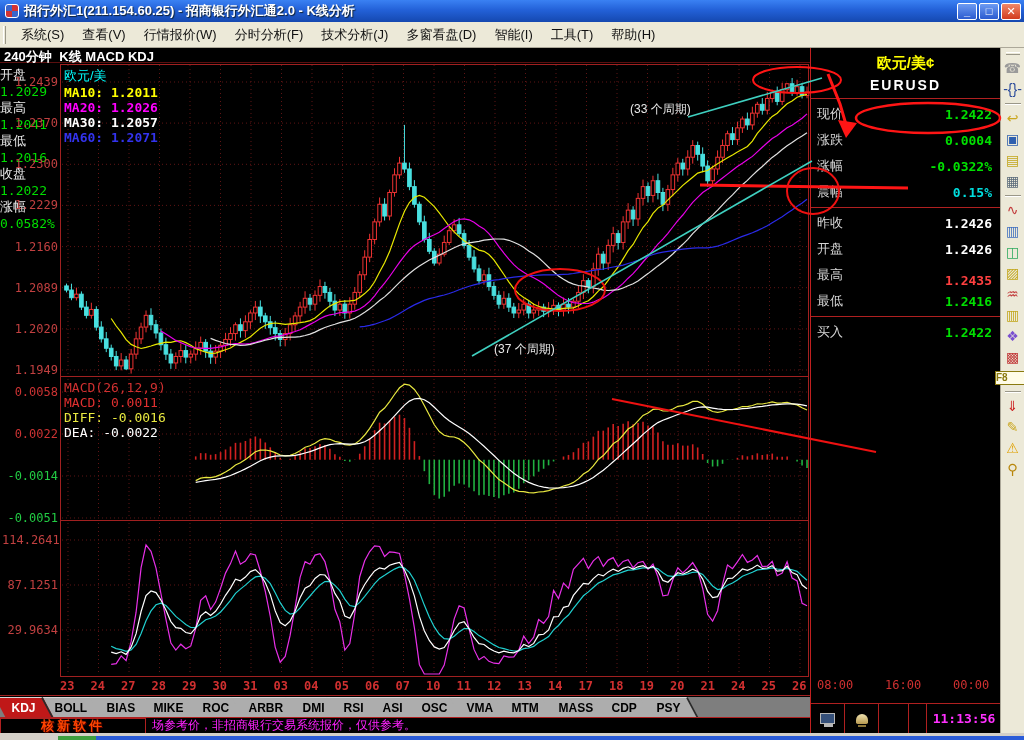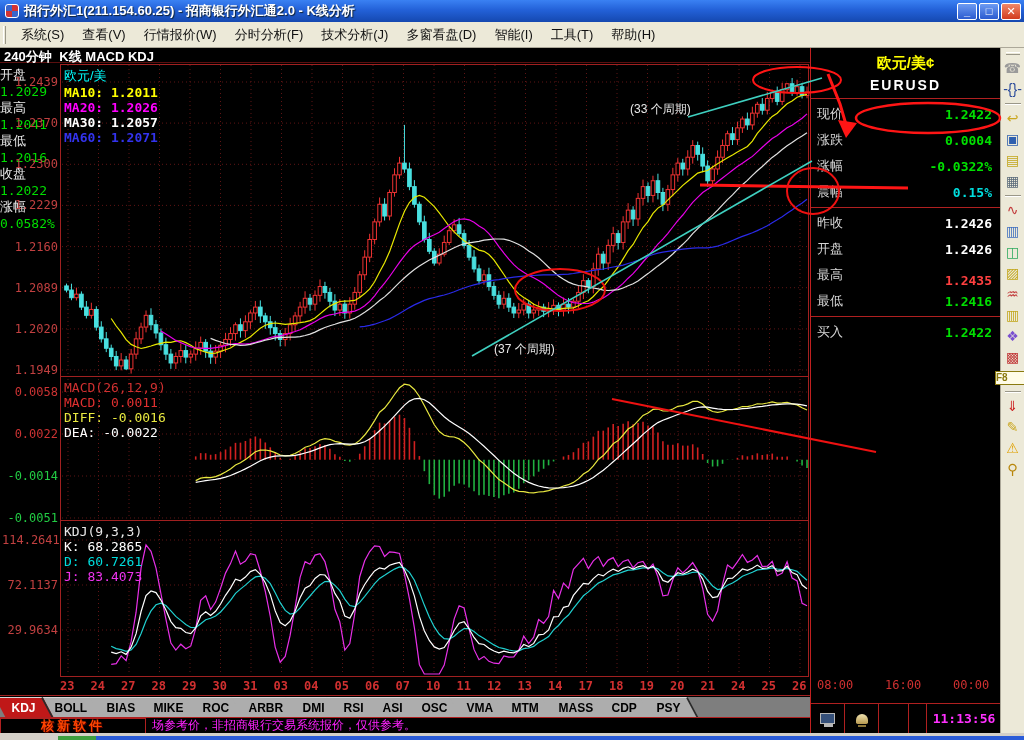--- a/index.html
+++ b/index.html
@@ -709,42 +709,36 @@
     <span class="seg" style="color:#00ffff">欧元/美</span>
     <span id="ma-labels"><div class="seg num" style="color: rgb(255, 255, 0); margin-right: 8px; font-weight: bold;">MA10: 1.2011</div><div class="seg num" style="color: rgb(255, 0, 255); margin-right: 8px; font-weight: bold;">MA20: 1.2026</div><div class="seg num" style="color: rgb(255, 255, 255); margin-right: 8px; font-weight: bold;">MA30: 1.2057</div><div class="seg num" style="color: rgb(51, 51, 238); margin-right: 8px; font-weight: bold;">MA60: 1.2071</div></span>
   </div>
 
   <div id="macd-header">
       <div class="seg num" style="color: rgb(208, 48, 48); margin-right: 8px;">MACD(26,12,9)</div>
       <div class="seg num" style="color: rgb(224, 48, 48); margin-right: 8px;">MACD: 0.0011</div>
       <div class="seg num" style="color: rgb(232, 232, 64); margin-right: 8px;">DIFF: -0.0016</div>
       <div class="seg num" style="color: rgb(255, 255, 255); margin-right: 8px;">DEA: -0.0022</div>
     </div>
-  <div id="kdj-header">
-      <div class="seg num" style="color: rgb(232, 232, 232); margin-right: 8px;">KDJ(9,3,3)</div>
-      <div class="seg num" style="color: rgb(255, 255, 255); margin-right: 8px;">K: 68.2865</div>
-      <div class="seg num" style="color: rgb(0, 221, 221); margin-right: 8px;">D: 60.7261</div>
-      <div class="seg num" style="color: rgb(238, 51, 238); margin-right: 8px;">J: 83.4073</div>
-    </div>
 
   <div id="ylabels">
       <div class="ylab num" style="left: 2px; top: 75px;">1.2439</div>
       <div class="ylab num" style="left: 2px; top: 116.1px;">1.2370</div>
       <div class="ylab num" style="left: 2px; top: 157.3px;">1.2300</div>
       <div class="ylab num" style="left: 2px; top: 198.4px;">1.2229</div>
       <div class="ylab num" style="left: 2px; top: 239.6px;">1.2160</div>
       <div class="ylab num" style="left: 2px; top: 280.7px;">1.2089</div>
       <div class="ylab num" style="left: 2px; top: 321.9px;">1.2020</div>
       <div class="ylab num" style="left: 2px; top: 363px;">1.1949</div>
       <div class="ylab num" style="left: 2px; top: 385px; color: rgb(204, 51, 51);">0.0058</div>
       <div class="ylab num" style="left: 2px; top: 427px; color: rgb(204, 51, 51);">0.0022</div>
       <div class="ylab num" style="left: 2px; top: 469px; color: rgb(34, 204, 68);">-0.0014</div>
       <div class="ylab num" style="left: 2px; top: 511px; color: rgb(34, 204, 68);">-0.0051</div>
       <div class="ylab num" style="left: 2px; top: 533px;">114.2641</div>
-      <div class="ylab num" style="left: 2px; top: 578px;">72.1137</div>
+      <div class="ylab num" style="left: 2px; top: 578px;">87.1251</div>
       <div class="ylab num" style="left: 2px; top: 623px;">29.9634</div>
     </div>
   <div id="xlabels">
       <div class="xlab num" style="left: 60px; top: 679px;">23</div>
       <div class="xlab num" style="left: 90.5px; top: 679px;">24</div>
       <div class="xlab num" style="left: 121px; top: 679px;">27</div>
       <div class="xlab num" style="left: 151.5px; top: 679px;">28</div>
       <div class="xlab num" style="left: 182px; top: 679px;">29</div>
       <div class="xlab num" style="left: 212.5px; top: 679px;">30</div>
       <div class="xlab num" style="left: 243px; top: 679px;">31</div>

